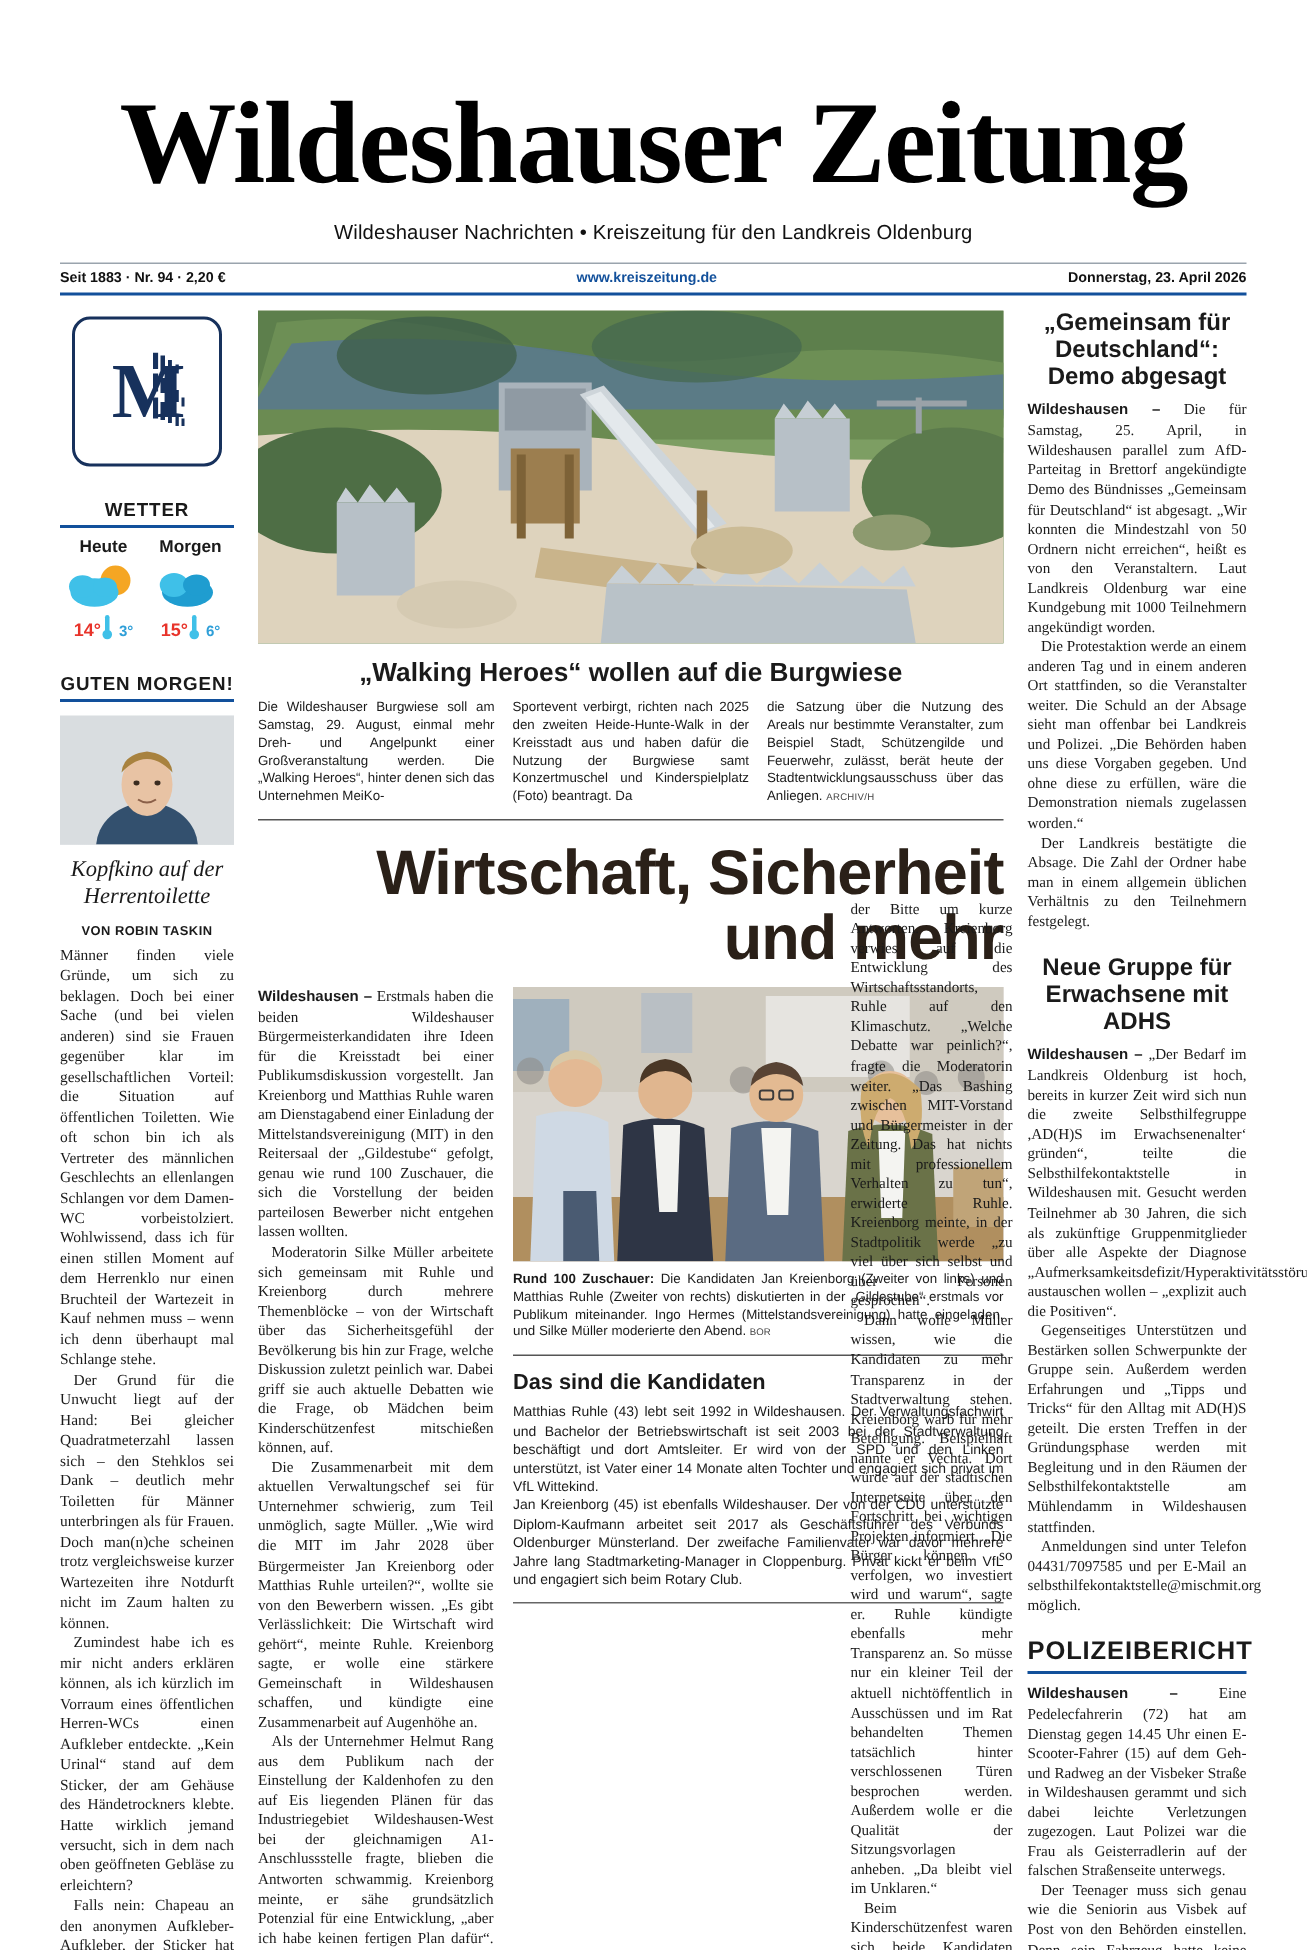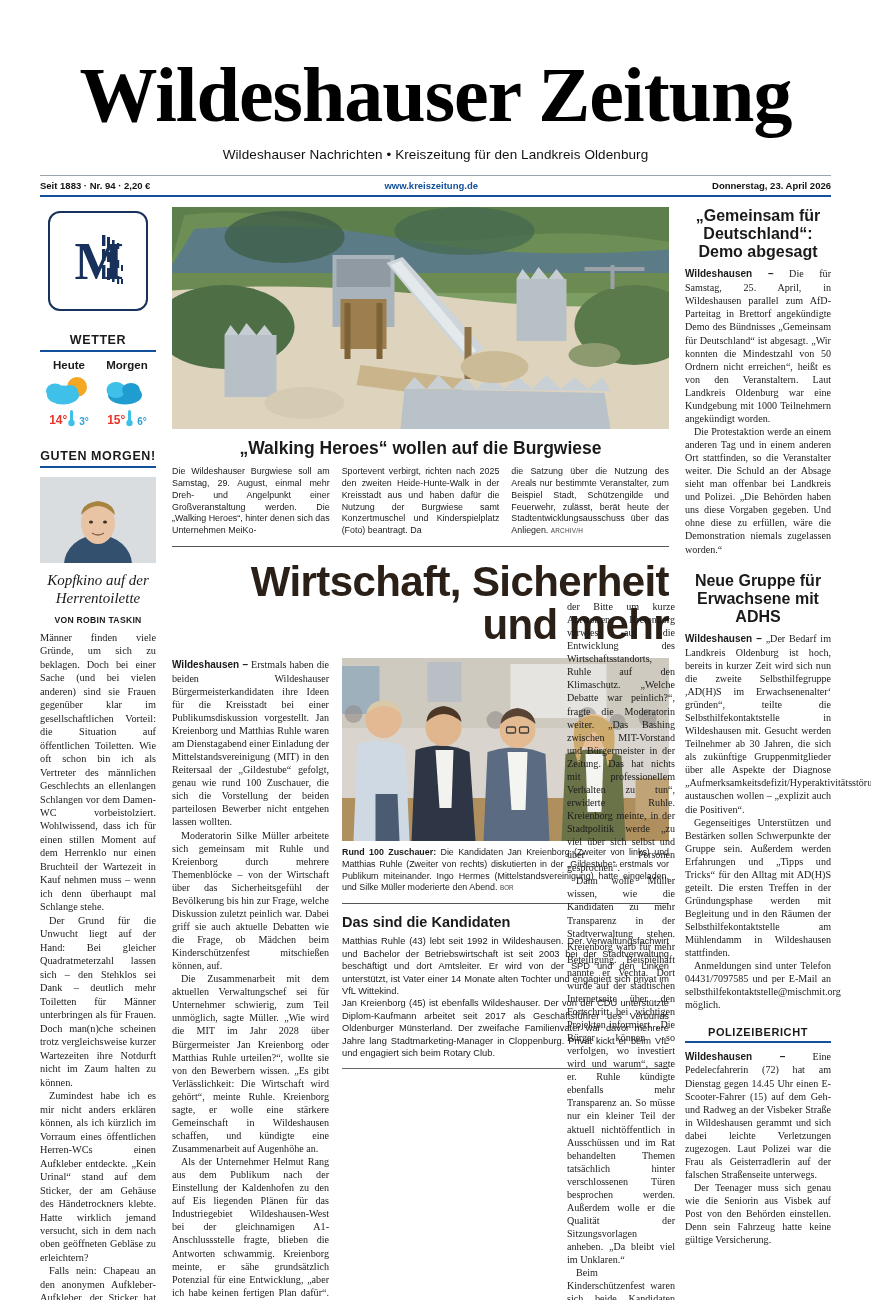--- a/index.html
+++ b/index.html
@@ -180,22 +180,22 @@
     font-family: "Liberation Sans", sans-serif;
     font-weight: 700; font-size: 16px; line-height: 1.13;
     text-align: center; margin-bottom: 6px;
   }
   .r-body { line-height: 1.295; text-align: justify; hyphens: auto; }
   .r-body p { text-indent: 9px; }
   .r-body p.noin { text-indent: 0; }
   .r-gap { height: 16px; }
   .police-label {
     font-family: "Liberation Sans", sans-serif;
-    font-weight: 700; font-size: 11px; letter-spacing: 0.6px;
-    text-align: center; margin-top: 14px;
+    font-weight: 700; font-size: 17px; letter-spacing: 0.6px;
+    text-align: left; margin-top: 14px;
   }
   .police-rule { border-top: 2.2px solid #12509b; margin-top: 3px; margin-bottom: 7px; }
 </style>
 </head>
 <body>
 
 <div class="page">
 
   <div class="masthead">
     <div class="masthead-title">Wildeshauser Zeitung</div>
@@ -423,20 +423,21 @@
 
       </div>
     </div>
 
     <div class="rail-right">
 
       <div class="r-head">„Gemeinsam für Deutschland“: Demo abgesagt</div>
       <div class="r-body">
         <p class="noin"><span class="kicker">Wildeshausen –</span> <span>Die für Samstag, 25. April, in Wildeshausen parallel zum AfD-Parteitag in Brettorf angekündigte Demo des Bündnisses „Gemeinsam für Deutschland“ ist abgesagt. „Wir konnten die Mindestzahl von 50 Ordnern nicht erreichen“, heißt es von den Veranstaltern. Laut Landkreis Oldenburg war eine Kundgebung mit 1000 Teilnehmern angekündigt worden.</span></p>
         <p>Die Protestaktion werde an einem anderen Tag und in einem anderen Ort stattfinden, so die Veranstalter weiter. Die Schuld an der Absage sieht man offenbar bei Landkreis und Polizei. „Die Behörden haben uns diese Vorgaben gegeben. Und ohne diese zu erfüllen, wäre die Demonstration niemals zugelassen worden.“</p>
+        <p>Der Landkreis bestätigte die Absage. Die Zahl der Ordner habe man in einem allgemein üblichen Verhältnis zu den Teilnehmern festgelegt.</p>
       </div>
 
       <div class="r-gap"></div>
 
       <div class="r-head">Neue Gruppe für Erwachsene mit ADHS</div>
       <div class="r-body">
         <p class="noin"><span class="kicker">Wildeshausen –</span> <span>„Der Bedarf im Landkreis Oldenburg ist hoch, bereits in kurzer Zeit wird sich nun die zweite Selbsthilfegruppe ,AD(H)S im Erwachsenenalter‘ gründen“, teilte die Selbsthilfekontaktstelle in Wildeshausen mit. Gesucht werden Teilnehmer ab 30 Jahren, die sich als zukünftige Gruppenmitglieder über alle Aspekte der Diagnose „Aufmerksamkeitsdefizit/Hyperaktivitätsstörung“ austauschen wollen – „explizit auch die Positiven“.</span></p>
         <p>Gegenseitiges Unterstützen und Bestärken sollen Schwerpunkte der Gruppe sein. Außerdem werden Erfahrungen und „Tipps und Tricks“ für den Alltag mit AD(H)S geteilt. Die ersten Treffen in der Gründungsphase werden mit Begleitung und in den Räumen der Selbsthilfekontaktstelle am Mühlendamm in Wildeshausen stattfinden.</p>
         <p>Anmeldungen sind unter Telefon 04431/7097585 und per E-Mail an selbsthilfekontaktstelle@mischmit.org möglich.</p>
       </div>

